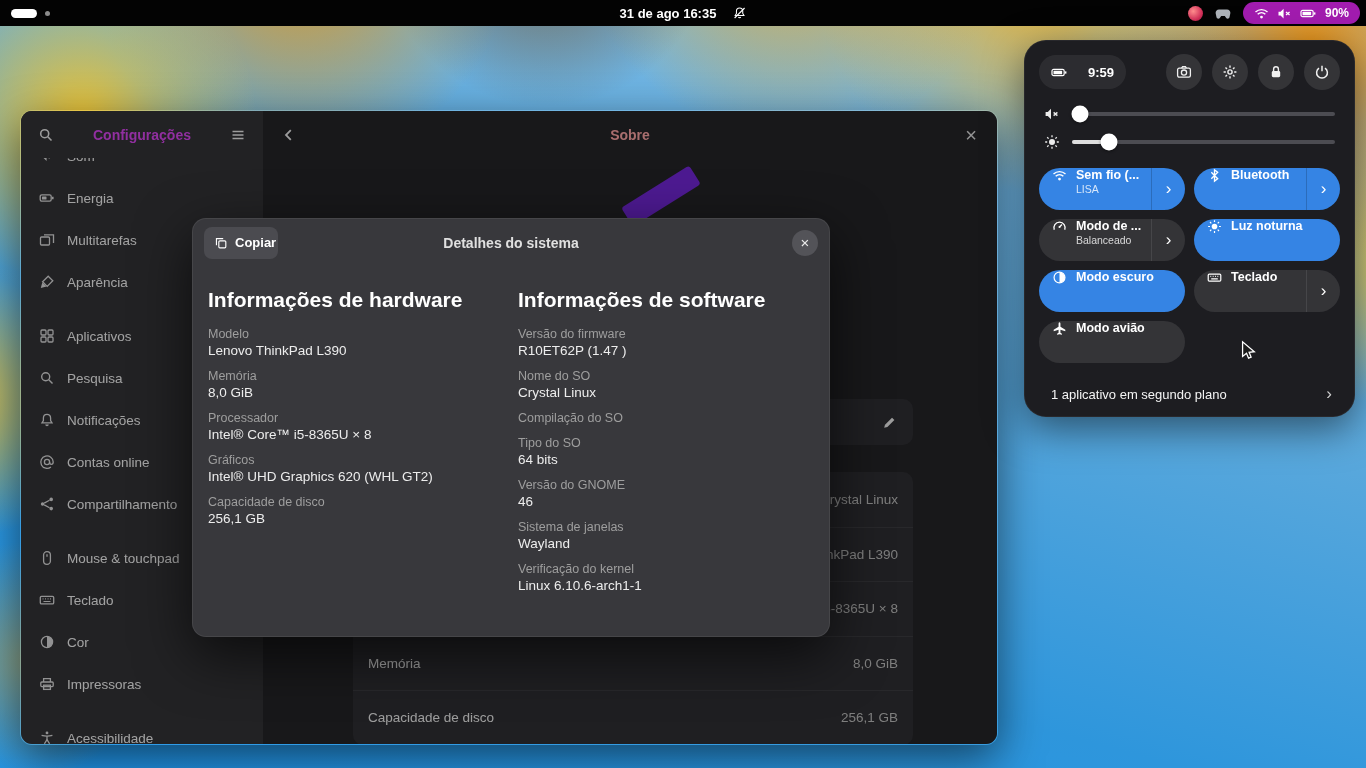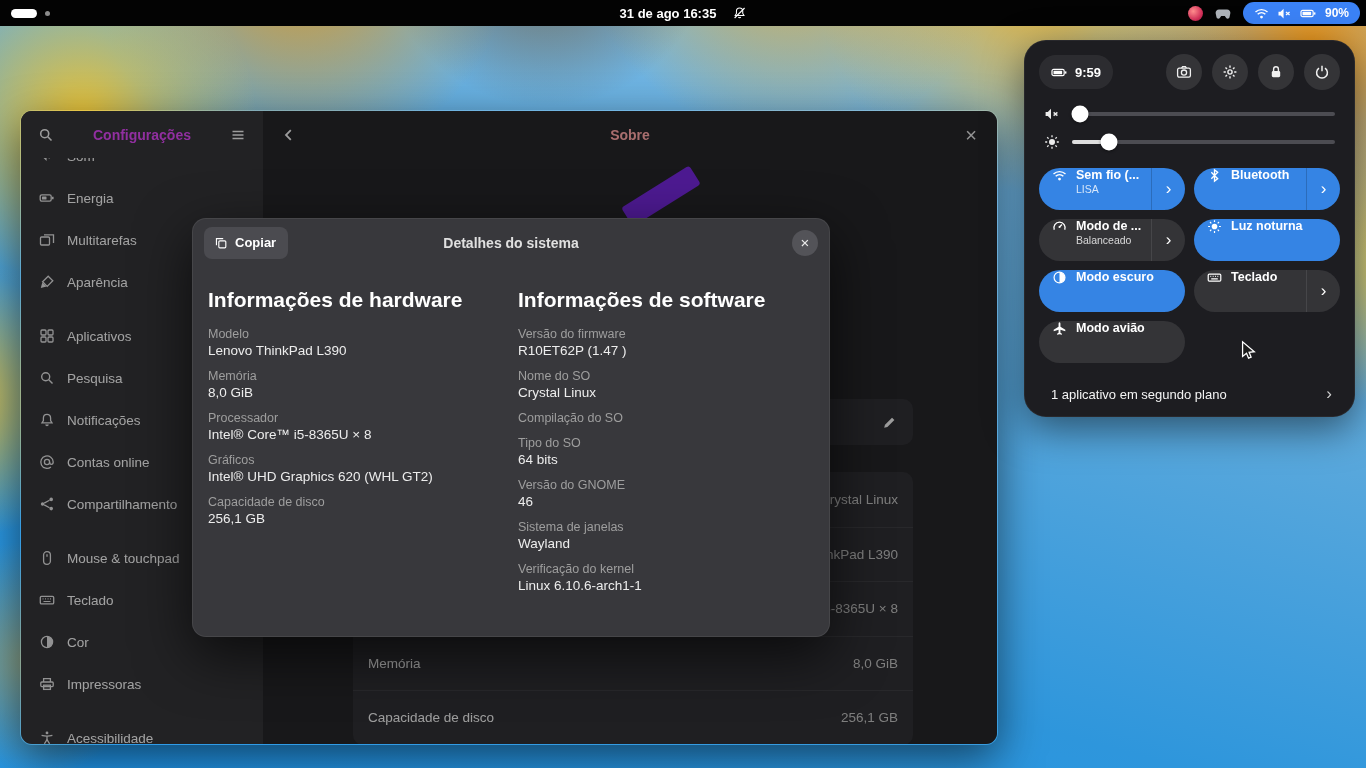--- a/index.html
+++ b/index.html
@@ -24,21 +24,21 @@
 
   
   .topbar { position:absolute; top:0; left:0; width:100%; height:26px; background:#030303; z-index:10; color:#fff; }
   .tb-left { position:absolute; left:11px; top:0; height:26px; display:flex; align-items:center; gap:8px; }
   .ws-pill { width:26px; height:9px; background:#ffffff; border-radius:5px; display:block; }
   .ws-dot { width:5px; height:5px; background:#8b8b8b; border-radius:50%; display:block; }
   .tb-center { position:absolute; left:50%; top:0; height:26px; transform:translateX(-50%); display:flex; align-items:center; gap:16px; font-size:13px; font-weight:700; }
   .tb-right { position:absolute; right:6px; top:0; height:26px; display:flex; align-items:center; gap:11px; }
   .tray-red { width:15px; height:15px; border-radius:50%; display:block;
     background:radial-gradient(circle at 35% 35%, #ff8d8d, #d4315a 62%, #921336 100%); }
-  .status-pill { display:flex; align-items:center; gap:8px; background:#3b82f6; border-radius:12px; height:22px; padding:0 11px; font-size:12px; font-weight:700; }
+  .status-pill { display:flex; align-items:center; gap:8px; background:#a21caf; border-radius:12px; height:22px; padding:0 11px; font-size:12px; font-weight:700; }
 
   
   .window { position:absolute; left:20px; top:110px; width:978px; height:635px; border-radius:12px; overflow:hidden;
     display:flex; z-index:20; box-shadow:0 14px 44px rgba(0,0,0,.55); border:1px solid rgba(255,255,255,.06); }
   .sidebar { position:relative; width:242px; flex-shrink:0; background:#333336; display:flex; flex-direction:column; overflow:hidden; }
   .sb-header { position:relative; z-index:3; height:47px; background:#333336; display:flex; align-items:center; padding:0 8px; flex-shrink:0; }
   .sb-title { flex:1; text-align:center; font-size:14px; font-weight:700; color:#d946ef; }
   .icon-btn { width:34px; height:34px; border-radius:8px; display:flex; align-items:center; justify-content:center; color:#e9e9e9; flex-shrink:0; }
   .sb-list { position:relative; z-index:1; flex:1; padding:0 8px; margin-top:-20px; overflow:hidden; }
   .sb-item { height:36px; margin-bottom:6px; border-radius:8px; display:flex; align-items:center; gap:12px; padding:0 10px; color:#f2f2f2; font-size:13.5px; }
@@ -57,37 +57,37 @@
   .about-row { height:54.5px; display:flex; align-items:center; padding:0 15px; font-size:13.5px; border-top:1px solid rgba(255,255,255,.07); }
   .about-row:first-child { border-top:none; }
   .about-row .lbl { color:#ebebeb; }
   .about-row .val { margin-left:auto; color:#bcbcbc; }
   .win-dim { position:absolute; inset:0; background:rgba(0,0,0,.33); z-index:5; pointer-events:none; }
 
   
   .dialog { position:absolute; left:192px; top:218px; width:638px; height:419px; background:#38383c; border-radius:14px; z-index:30;
     box-shadow:0 18px 55px rgba(0,0,0,.65); border:1px solid rgba(255,255,255,.07); display:flex; flex-direction:column; color:#fff; }
   .dlg-header { position:relative; height:47px; display:flex; align-items:center; padding:0 11px; flex-shrink:0; }
-  .copy-btn { display:flex; align-items:center; gap:7px; height:32px; padding:0 12px 0 10px; background:#4b4b50; border-radius:8px;
+  .copy-btn { display:flex; align-items:center; gap:7px; height:32px; padding:0 2px 0 10px; background:#4b4b50; border-radius:8px;
     color:#ffffff; font-size:13px; font-weight:600; border:none; cursor:pointer; font-family:inherit; }
   .dlg-title { position:absolute; left:50%; transform:translateX(-50%); font-size:14px; font-weight:700; color:#e0e0e0; }
   .dlg-close { margin-left:auto; width:26px; height:26px; border-radius:50%; background:#535358; color:#ededed; display:flex;
     align-items:center; justify-content:center; font-size:15px; line-height:1; border:none; cursor:pointer; }
   .dlg-body { display:flex; gap:14px; padding:10px 15px 0; }
   .dlg-col { flex:1; min-width:0; }
   .dlg-col h2 { font-size:21px; font-weight:700; color:#ffffff; margin:12px 0 15px; }
   .info-item { margin-bottom:11px; }
   .info-label { font-size:12.5px; color:#9e9e9e; margin-bottom:2px; }
   .info-value { font-size:13.5px; color:#ededed; }
 
   
   .qs { position:absolute; left:1024px; top:40px; width:331px; height:377px; background:#1d1d21; border-radius:22px; z-index:25;
     padding:13px 14px; box-shadow:0 12px 38px rgba(0,0,0,.5); border:1px solid rgba(255,255,255,.05); color:#fff; }
   .qs-top { display:flex; align-items:center; margin-bottom:10px; }
-  .qs-batt { display:flex; align-items:center; gap:7px; height:34px; padding:0 12px; background:rgba(255,255,255,.07);
+  .qs-batt { display:flex; align-items:center; gap:20px; height:34px; padding:0 12px; background:rgba(255,255,255,.07);
     border-radius:17px; font-size:13px; font-weight:600; }
   .qs-actions { margin-left:auto; display:flex; gap:10px; }
   .qs-round { width:36px; height:36px; border-radius:50%; background:rgba(255,255,255,.1); display:flex; align-items:center;
     justify-content:center; color:#f0f0f0; border:none; cursor:pointer; }
   .qs-slider { display:flex; align-items:center; gap:12px; height:28px; padding:0 5px; }
   .qs-slider .s-icon { color:#ececec; flex-shrink:0; }
   .track { position:relative; flex:1; height:4px; background:#4c4c52; border-radius:2px; }
   .fill { position:absolute; left:0; top:0; bottom:0; background:#dedede; border-radius:2px; }
   .knob { position:absolute; top:50%; transform:translate(-50%,-50%); width:17px; height:17px; border-radius:50%; background:#ffffff;
     box-shadow:0 1px 3px rgba(0,0,0,.45); }

